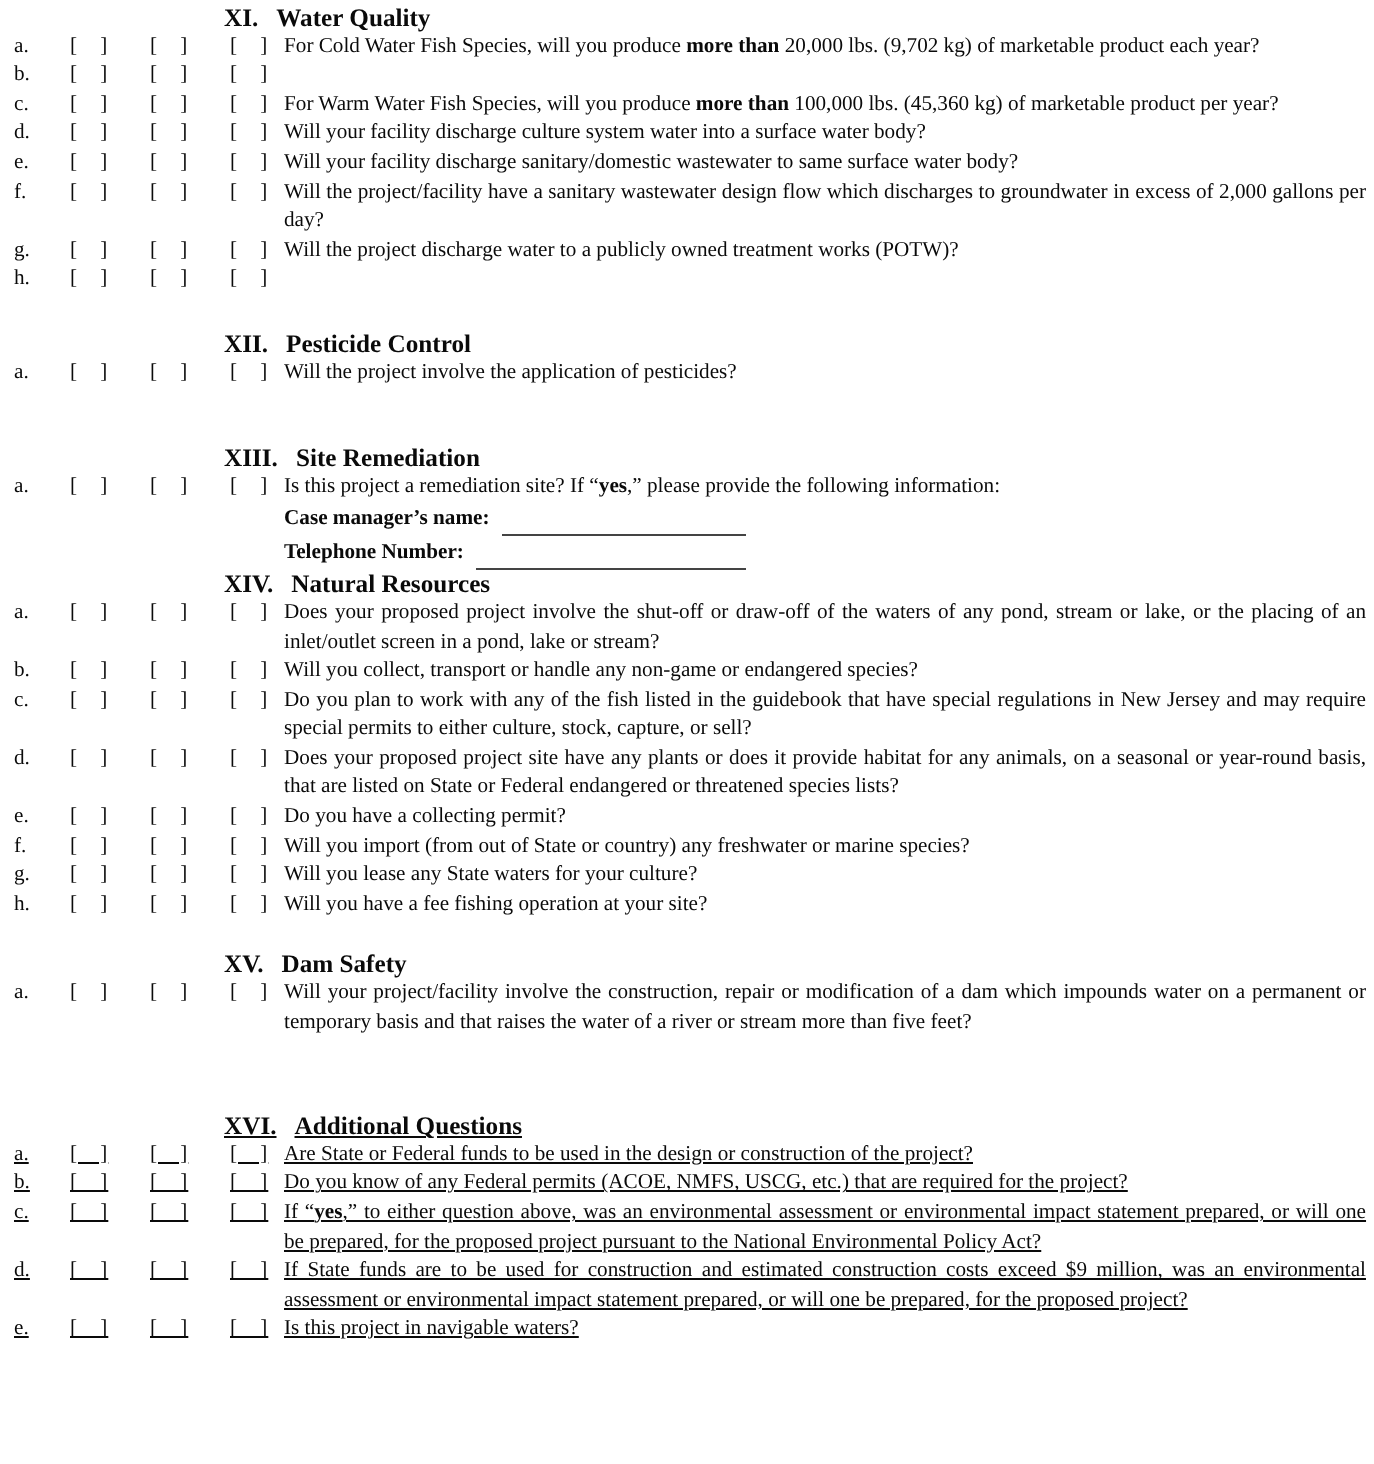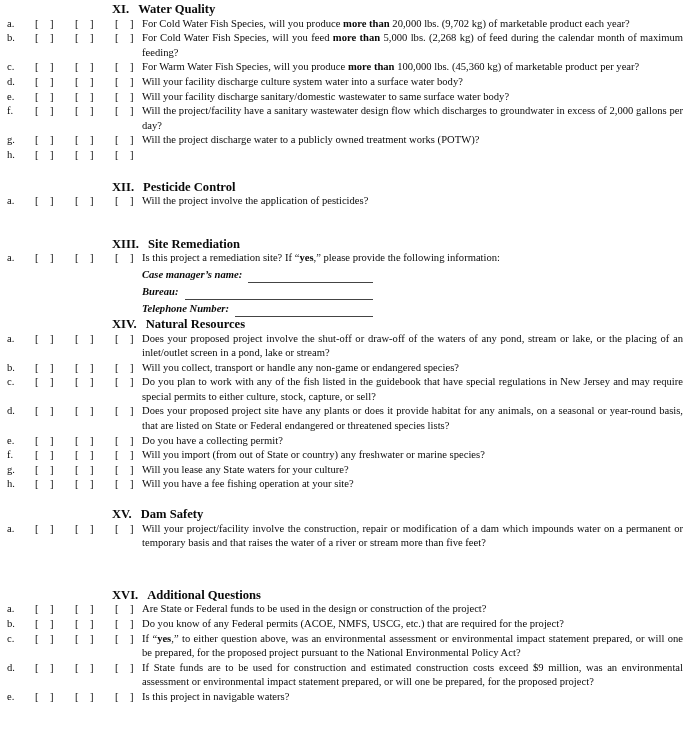--- a/index.html
+++ b/index.html
@@ -20,21 +20,21 @@
     box-sizing: border-box;
     width: 687px;
     height: 732px;
     padding: 2px 4px 0 7px;
   }
   .section { margin: 0; }
   .section--xii  { margin-top: 17px; }
   .section--xiii { margin-top: 28px; }
   .section--xiv  { }
   .section--xv   { margin-top: 15px; }
-  .section--xvi  { margin-top: 37px; }
+  .section--xvi  { margin-top: 37px; text-decoration: underline; }
   .section-heading {
     font-weight: bold;
     font-size: 12.6px;
     line-height: 14.6px;
     margin-left: 105px;
     white-space: nowrap;
   }
   .sec-num { margin-right: 9px; }
   .q-row {
     display: flex;
@@ -61,21 +61,20 @@
   .fields { margin-left: 135px; }
   .field-row {
     display: flex;
     width: 231px;
     line-height: 17px;
     align-items: flex-end;
   }
   .field-label {
     flex: none;
     font-weight: bold;
-    font-style: italic;
     white-space: nowrap;
   }
   .field-line {
     flex: 1;
     border-bottom: 1px solid #444;
     margin-left: 6px;
     height: 14px;
   }
 </style>
 </head>
@@ -89,21 +88,20 @@
         <span class="cb">[ ]</span>
         <span class="cb">[ ]</span>
         <span class="cb last">[ ]</span>
         <span class="q-text"><span>For Cold Water Fish Species, will you produce </span><span class="seg-bi">more than</span><span> 20,000 lbs. (9,702 kg) of marketable product each year?</span></span>
       </div>
       <div class="q-row">
         <span class="q-letter">b.</span>
         <span class="cb">[ ]</span>
         <span class="cb">[ ]</span>
         <span class="cb last">[ ]</span>
-        <span class="q-text"><span>For Cold Water Fish Species, will you feed </span><span class="seg-bi">more than</span><span> 5,000 lbs. (2,268 kg) of feed during the calendar month of maximum feeding?</span></span>
       </div>
       <div class="q-row">
         <span class="q-letter">c.</span>
         <span class="cb">[ ]</span>
         <span class="cb">[ ]</span>
         <span class="cb last">[ ]</span>
         <span class="q-text"><span>For Warm Water Fish Species, will you produce </span><span class="seg-bi">more than</span><span> 100,000 lbs. (45,360 kg) of marketable product per year?</span></span>
       </div>
       <div class="q-row">
         <span class="q-letter">d.</span>
@@ -158,24 +156,20 @@
         <span class="cb">[ ]</span>
         <span class="cb last">[ ]</span>
         <span class="q-text"><span>Is this project a remediation site? If “</span><span class="seg-b">yes</span><span>,” please provide the following information:</span></span>
       </div>
       <div class="fields">
         <div class="field-row">
           <span class="field-label">Case manager’s name:</span>
           <span class="field-line"></span>
         </div>
         <div class="field-row">
-          <span class="field-label">Bureau:</span>
-          <span class="field-line"></span>
-        </div>
-        <div class="field-row">
           <span class="field-label">Telephone Number:</span>
           <span class="field-line"></span>
         </div>
       </div>
     </div>
     <div class="section section--xiv">
       <div class="section-heading"><span class="sec-num">XIV.</span><span class="sec-title">Natural Resources</span></div>
       <div class="q-row">
         <span class="q-letter">a.</span>
         <span class="cb">[ ]</span>

